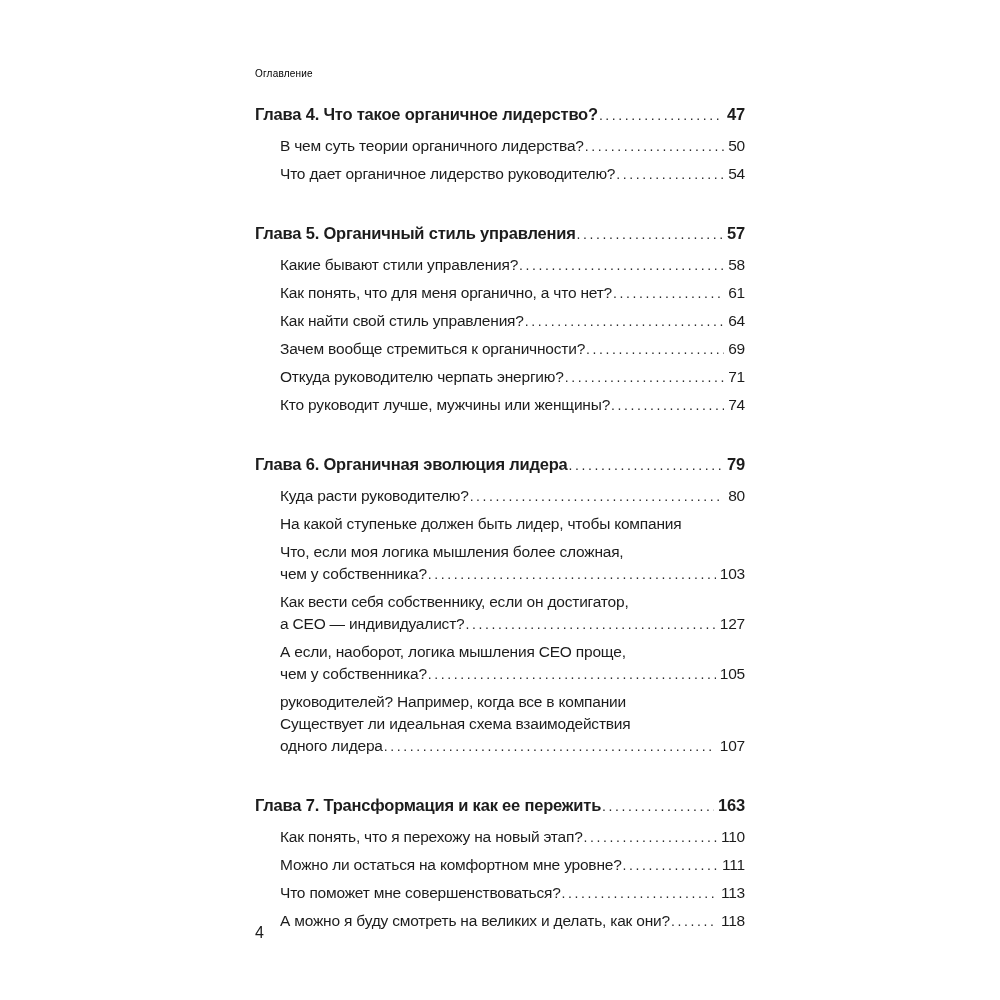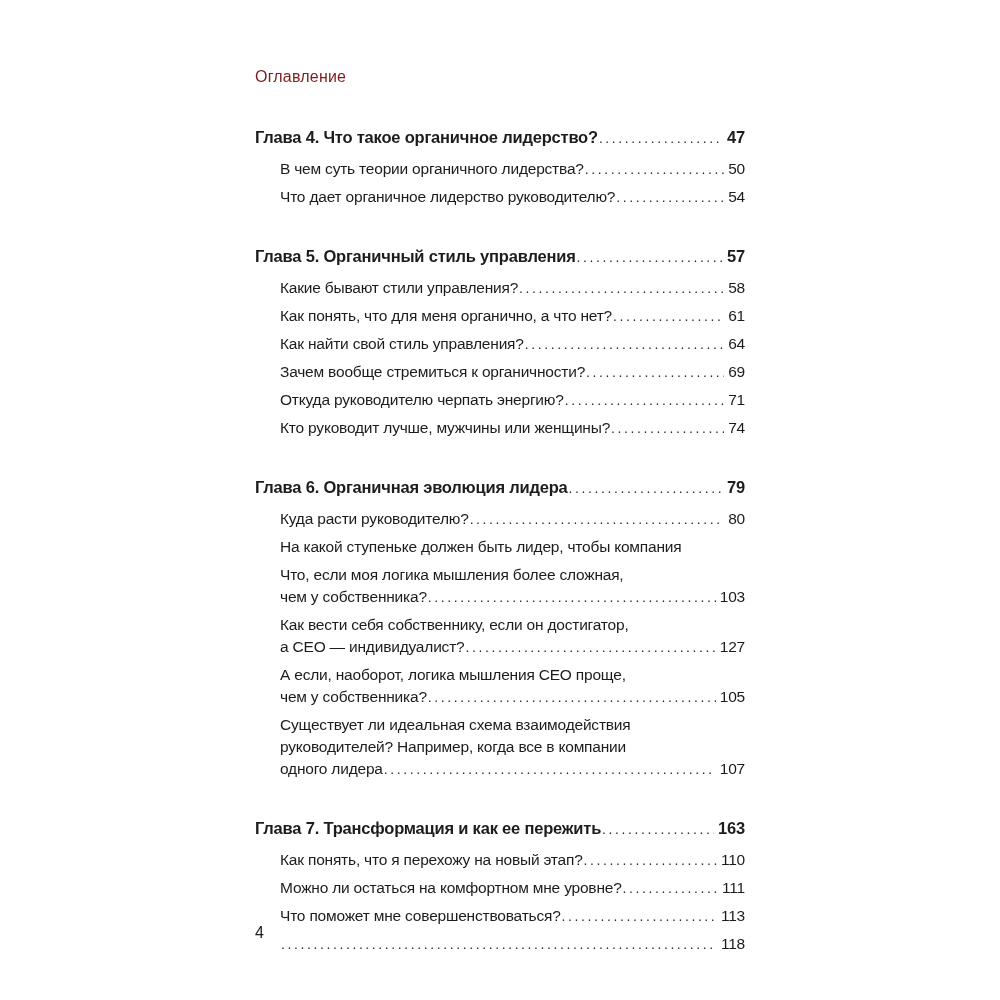--- a/index.html
+++ b/index.html
@@ -11,24 +11,24 @@
     -webkit-font-smoothing: antialiased;
   }
   .page {
     position: relative;
     width: 1000px;
     height: 1000px;
     padding: 68px 255px 0 255px;
     background: #ffffff;
   }
   .running-header {
-    font-size: 16px;
-    color: #7f1d1d;
+    font-size: 10px;
+    color: #000000;
     letter-spacing: 0.2px;
-    margin-bottom: 40px;
+    margin-bottom: 24px;
   }
   .toc { width: 490px; }
   .section { margin-bottom: 37px; }
   .entry { }
   .entry.chapter {
     font-weight: bold;
     font-size: 16.5px;
     margin-bottom: 9px;
     letter-spacing: -0.2px;
   }
@@ -185,22 +185,22 @@
         </div>
         <div class="entry item">
           <div class="entry-line">А если, наоборот, логика мышления CEO проще,</div>
           <div class="entry-last">
             <span class="entry-text">чем у собственника?</span>
             <span class="dots"></span>
             <span class="pageref">105</span>
           </div>
         </div>
         <div class="entry item">
+          <div class="entry-line">руководителей? Например, когда все в компании</div>
           <div class="entry-line">Существует ли идеальная схема взаимодействия</div>
-          <div class="entry-line">руководителей? Например, когда все в компании</div>
           <div class="entry-last">
             <span class="entry-text">одного лидера</span>
             <span class="dots"></span>
             <span class="pageref">107</span>
           </div>
         </div>
       </div>
       <div class="section">
         <div class="entry chapter">
           <div class="entry-last">
@@ -225,20 +225,21 @@
         </div>
         <div class="entry item">
           <div class="entry-last">
             <span class="entry-text">Что поможет мне совершенствоваться?</span>
             <span class="dots"></span>
             <span class="pageref">113</span>
           </div>
         </div>
         <div class="entry item">
           <div class="entry-last">
+            <span class="entry-text">А можно я буду смотреть на великих и делать, как они?</span>
             <span class="dots"></span>
             <span class="pageref">118</span>
           </div>
         </div>
       </div>
     </div>
 
   <div class="page-number">4</div>
 </div>
 

